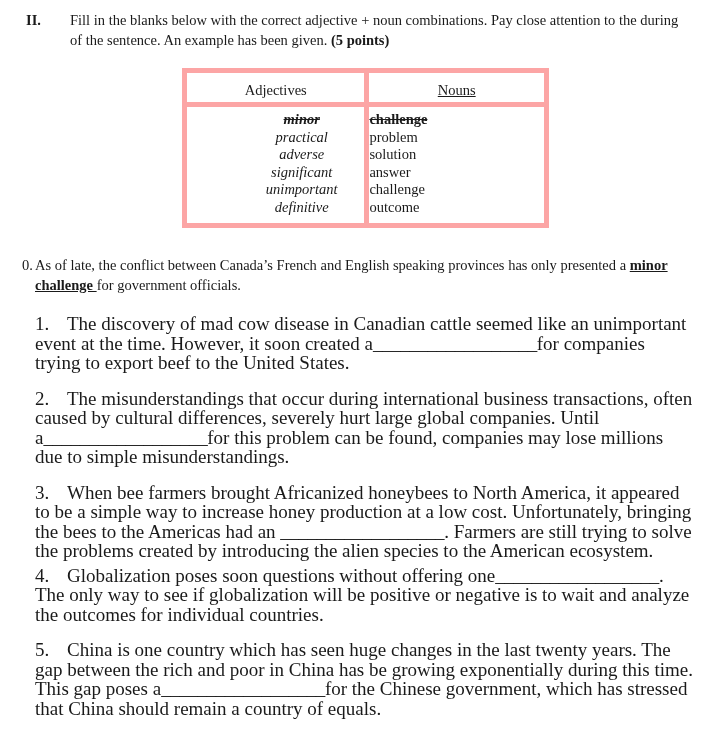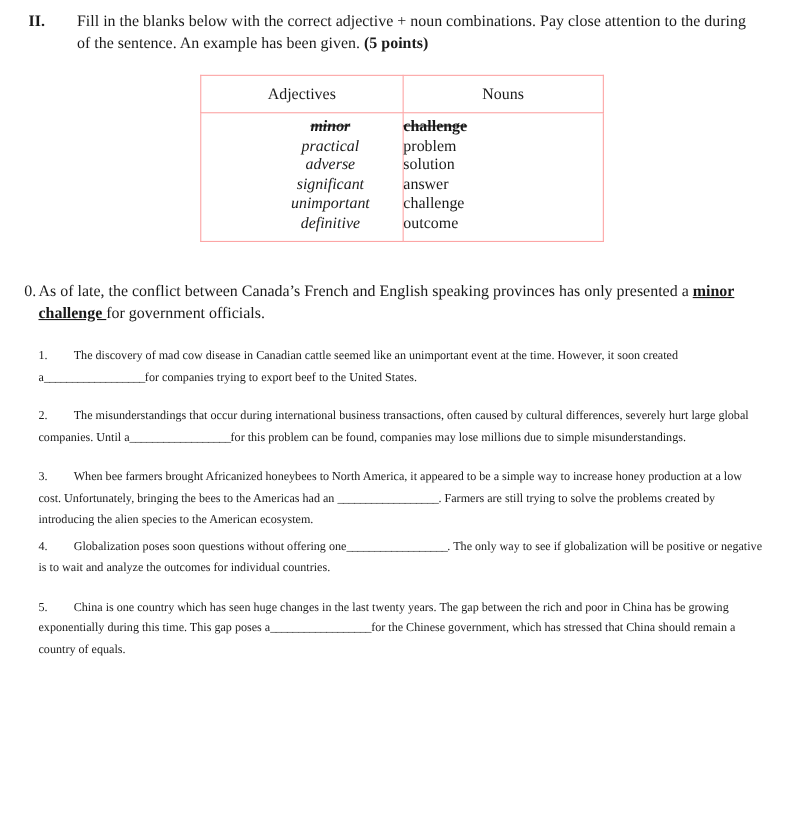--- a/index.html
+++ b/index.html
@@ -52,21 +52,21 @@
   .wordbank {
     position: absolute;
     left: 182px;
     top: 68px;
     width: 367px;
     border-collapse: collapse;
     border: 1px solid #555;
     background: #fff;
   }
   .wordbank td {
-    border: 1px solid #fca5a5;
+    border: 5px solid #fca5a5;
     padding: 0;
     vertical-align: top;
   }
   .wb-head {
     text-align: center;
     font-size: 14.5px;
     line-height: 18px;
     height: 34px;
     padding-top: 8px !important;
     box-sizing: border-box;
@@ -117,21 +117,21 @@
 
   
   .questions {
     position: absolute;
     left: 35px;
     top: 314px;
     width: 660px;
   }
   .q-item {
     position: relative;
-    font-size: 11px;
+    font-size: 19px;
     line-height: 19.5px;
     margin-bottom: 16px;
   }
   .q-item .q-num {
     display: inline-block;
     width: 32px;
   }
   .blank {
     letter-spacing: -0.4px;
   }
@@ -145,21 +145,21 @@
 
   <div class="section-heading">
     <span class="section-numeral">II.</span>
     <span class="section-text"><span>Fill in the blanks below with the correct adjective + noun combinations. Pay close attention to the during of the sentence. An example has been given. </span><b>(5 points)</b></span>
   </div>
 
   <table class="wordbank">
     <tbody>
         <tr>
       <td class="wb-head" style="width:184px;">Adjectives</td>
-      <td class="wb-head" style="width:183px;">Nouns</td>
+      <td class="wb-head" style="width:183px;text-decoration:underline;">Nouns</td>
     </tr>
     <tr>
       <td class="wb-body">
         <ul class="wb-list left-col">
           <li class="used">minor</li>
           <li>practical</li>
           <li>adverse</li>
           <li>significant</li>
           <li>unimportant</li>
           <li>definitive</li>

